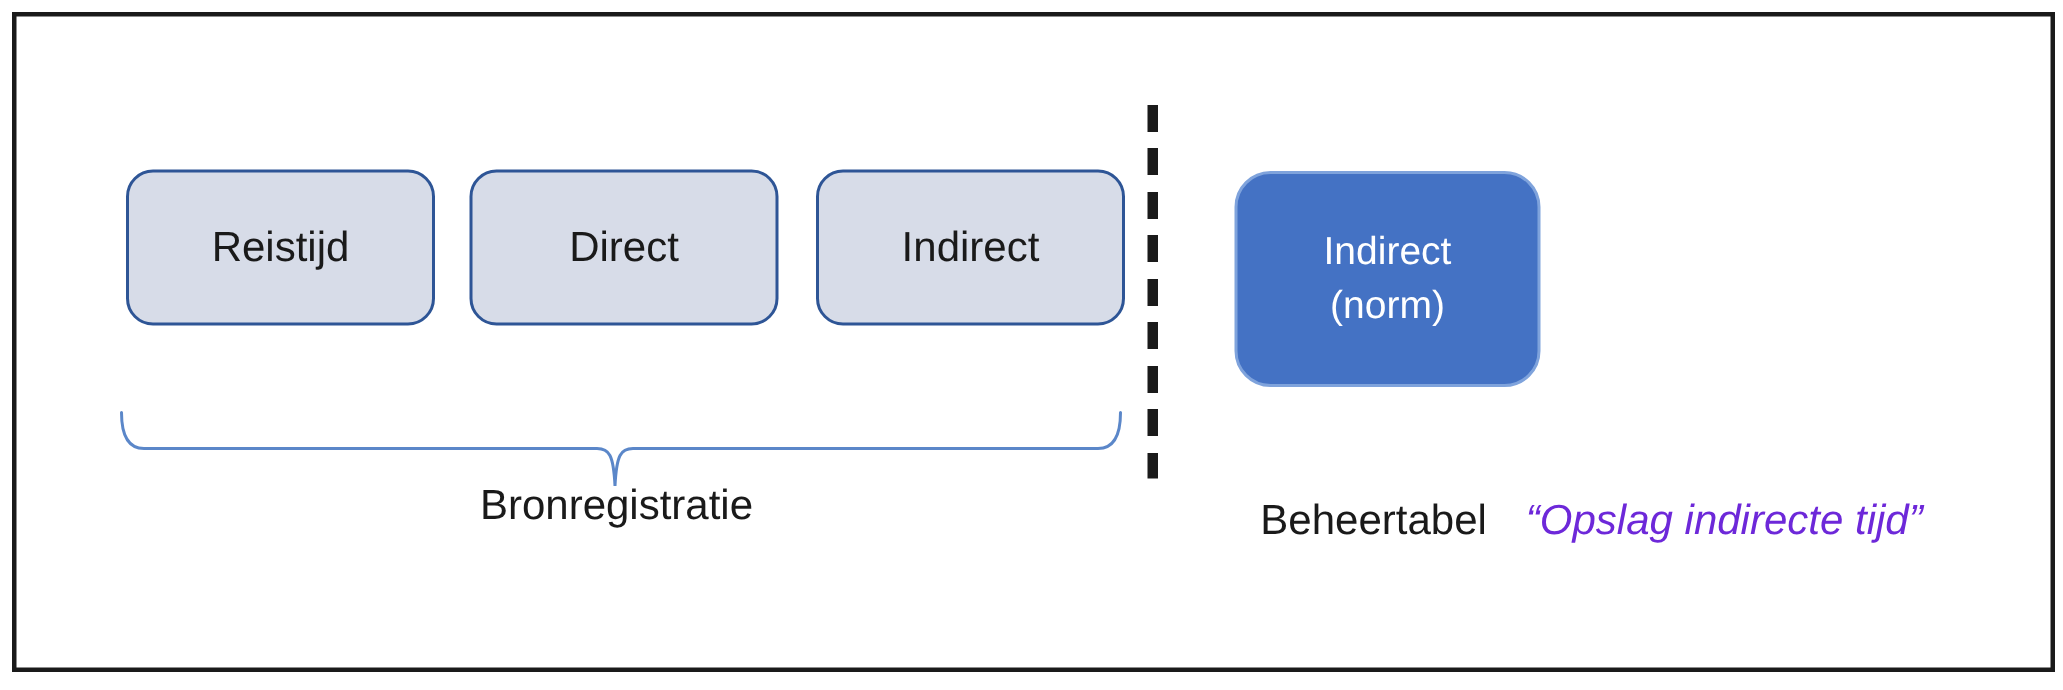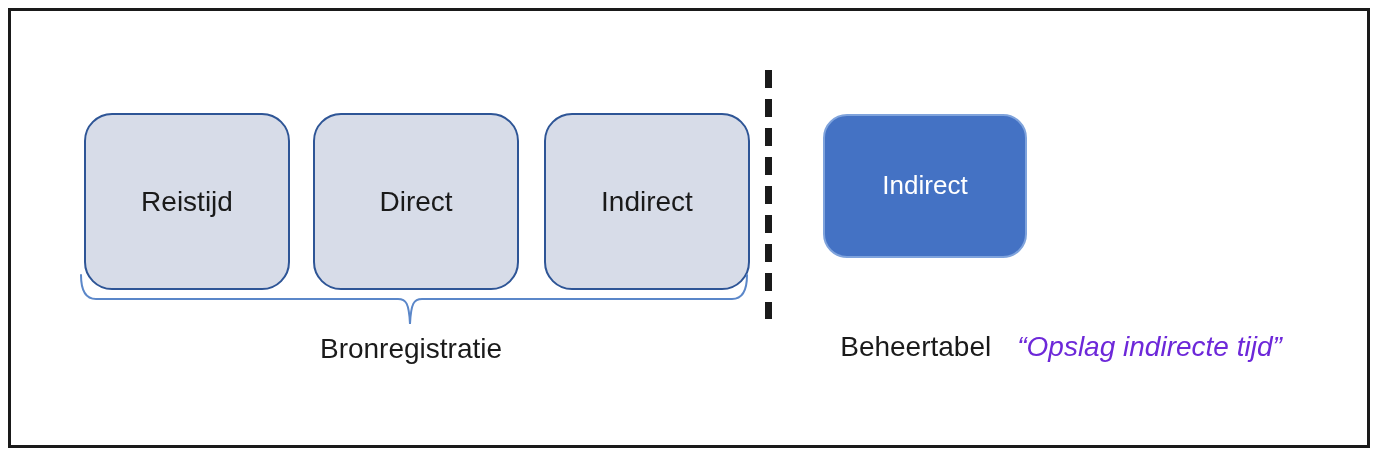--- a/index.html
+++ b/index.html
@@ -28,25 +28,25 @@
   .box {
     position: absolute;
     display: flex;
     align-items: center;
     justify-content: center;
     text-align: center;
     box-sizing: border-box;
   }
   .box.gray {
     width: 206px;
-    height: 177px;
+    height: 104px;
     top: 113px;
     background: var(--source-box-fill, #d7dce8);
     border: 2px solid var(--source-box-border, #2e5596);
-    border-radius: 28px;
+    border-radius: 18px;
     color: var(--text, #1a1a1a);
     font-size: 28px;
   }
   .box.gray.b1 { left: 84px;  }
   .box.gray.b2 { left: 313px; text-align: center; }
   .box.gray.b3 { left: 544px; }
   .box.blue {
     left: 823px;
     top: 114px;
     width: 204px;
@@ -88,21 +88,21 @@
   }
   .caption {
     position: absolute;
     color: var(--text, #1a1a1a);
     font-size: 28px;
     white-space: nowrap;
     transform: translateX(-50%);
   }
   .caption.left-caption {
     left: 411px;
-    top: 333px;
+    top: 321px;
   }
   .caption.right-caption {
     left: 1061px;
     top: 331px;
     display: flex;
     gap: 26px;
     align-items: baseline;
   }
   .caption .quoted {
     font-style: italic;
@@ -131,20 +131,21 @@
   <svg class="brace" viewBox="0 0 668 56" preserveAspectRatio="none">
     <path d="M 1 3 C 1 17, 5 27, 16 27 L 318 27 C 326 27, 329 31, 330 52 C 331 31, 334 27, 342 27 L 652 27 C 663 27, 667 17, 667 3"></path>
   </svg>
 
   <div class="caption left-caption">Bronregistratie</div>
 
   <div class="divider"></div>
 
   <div class="box blue">
     <span>Indirect</span>
+    <span>(norm)</span>
   </div>
 
   <div class="caption right-caption">
     <span>Beheertabel</span>
     <span class="quoted">“Opslag indirecte tijd”</span>
   </div>
 
 </div>
 
 </body></html>

